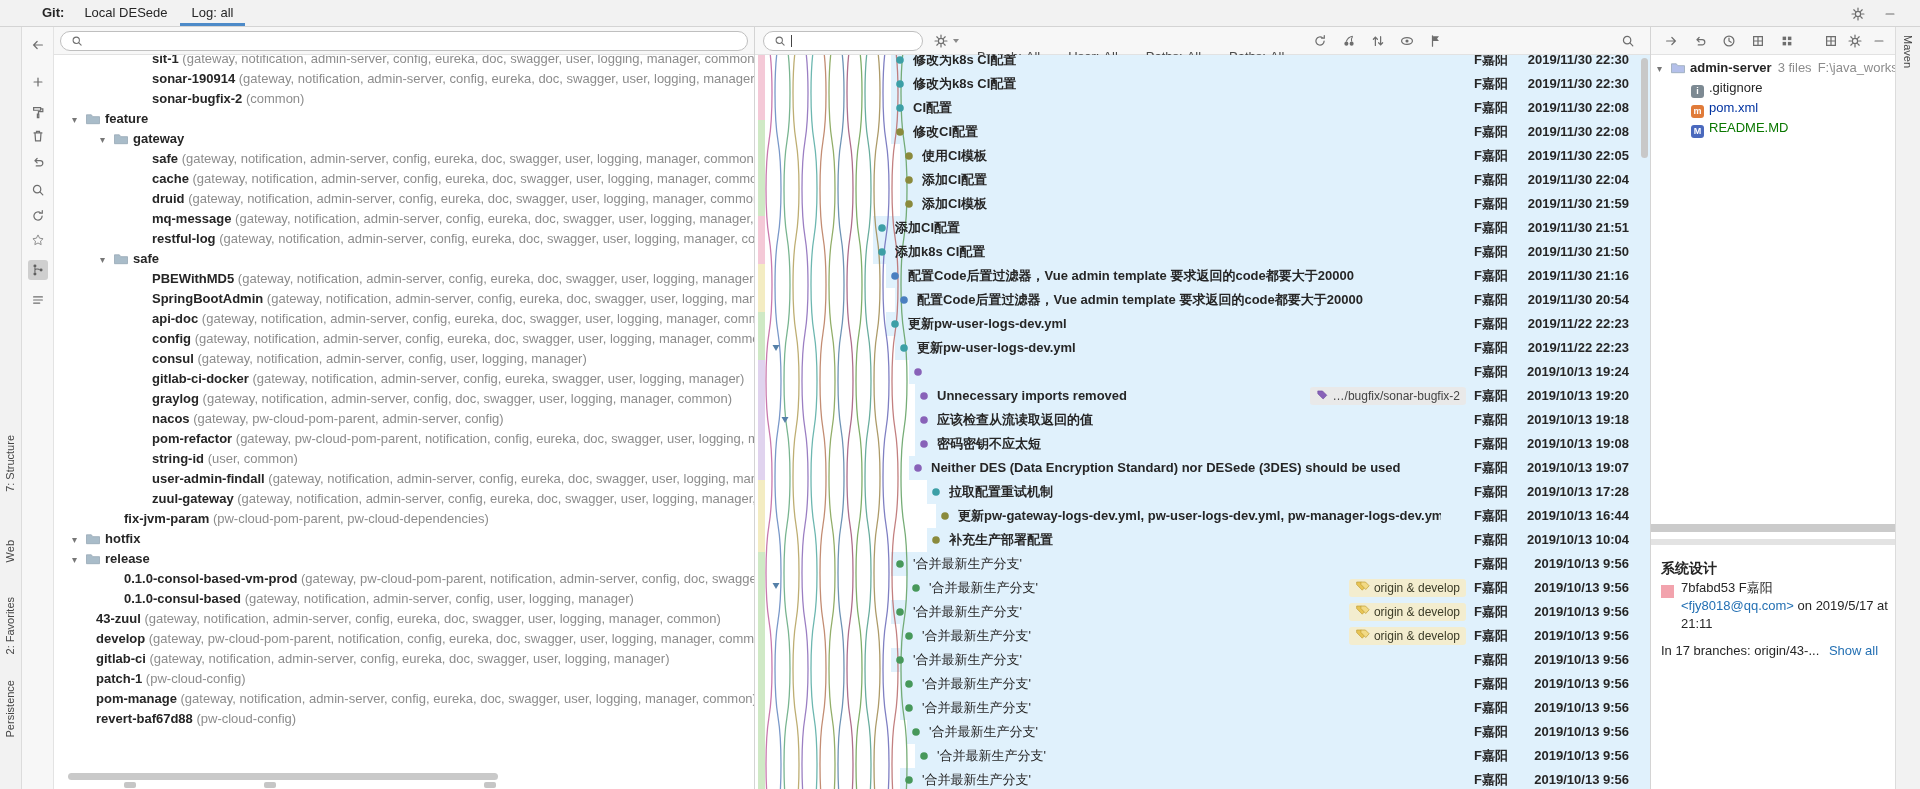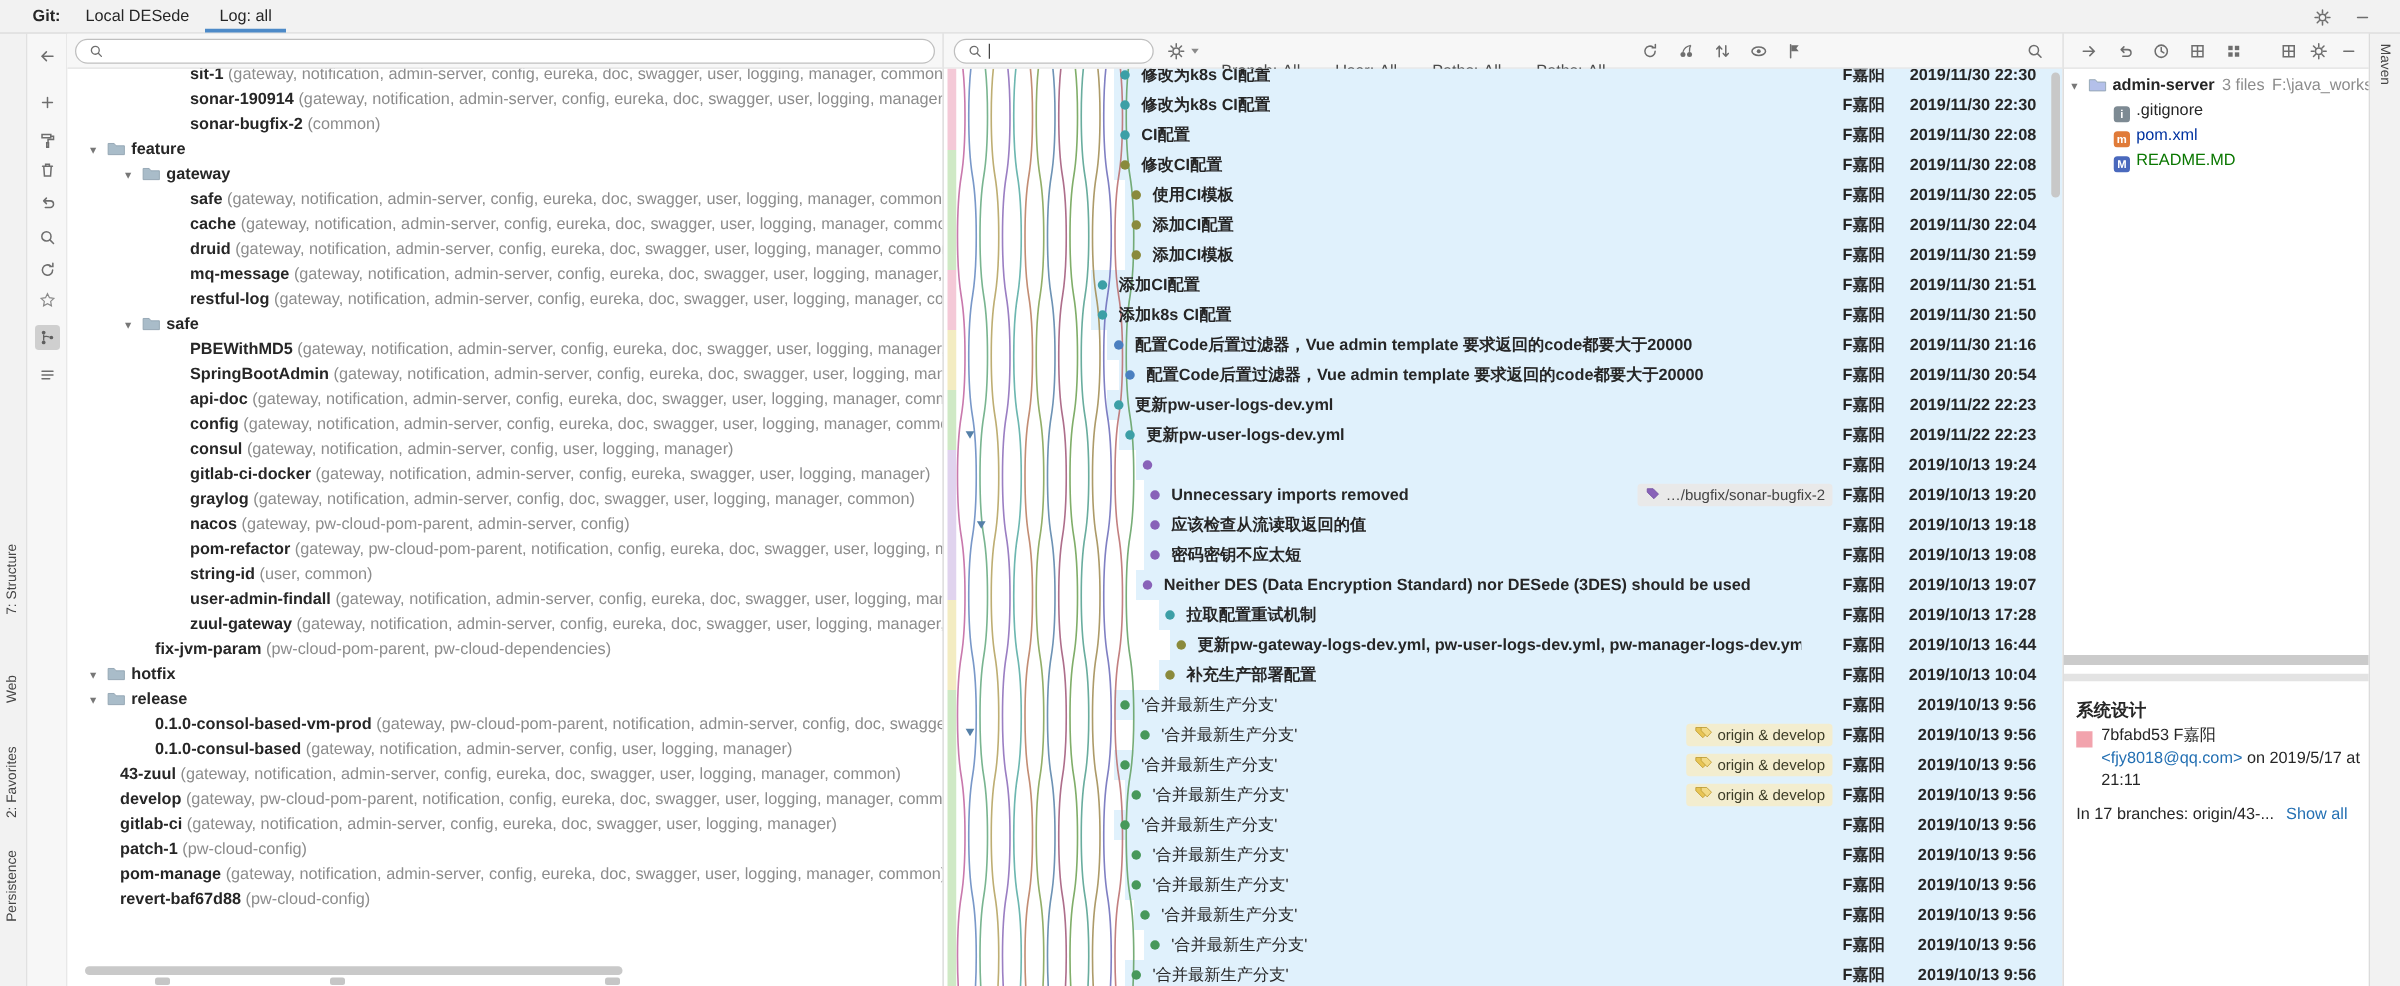--- a/index.html
+++ b/index.html
@@ -1,21 +1,21 @@
 <!DOCTYPE html>
 <html><head>
 <meta charset="utf-8">
 <style>
   html,body{margin:0;padding:0;}
   body{width:1920px;height:789px;position:relative;overflow:hidden;background:#fff;
        font-family:"Liberation Sans","DejaVu Sans",sans-serif;font-size:13px;color:#262626;}
   
   #topbar{position:absolute;left:0;top:0;width:1920px;height:27px;background:#f2f2f2;
           border-bottom:1px solid #d4d4d4;display:flex;align-items:stretch;box-sizing:border-box;}
-  .git-label{font-weight:bold;padding:5px 8px 0 26px;}
+  .git-label{font-weight:bold;padding:5px 8px 0 26px;margin-left:16px;}
   .tab{padding:5px 12px 0 12px;cursor:default;position:relative;}
   .tab.active{box-shadow:inset 0 -3px 0 #4d8ac8;}
   #topbar-icons{position:absolute;right:22px;top:6px;display:flex;gap:16px;}
   .tbic{display:inline-flex;width:16px;height:16px;align-items:center;justify-content:center;}
   .tbic svg{width:14px;height:14px;}
   
   #leftstripe{position:absolute;left:0;top:27px;width:22px;height:762px;background:#f2f2f2;
               border-right:1px solid #dcdcdc;box-sizing:border-box;}
   .vlabel{position:absolute;left:4px;writing-mode:vertical-rl;transform:rotate(180deg);
           font-size:11px;color:#454545;white-space:nowrap;}

